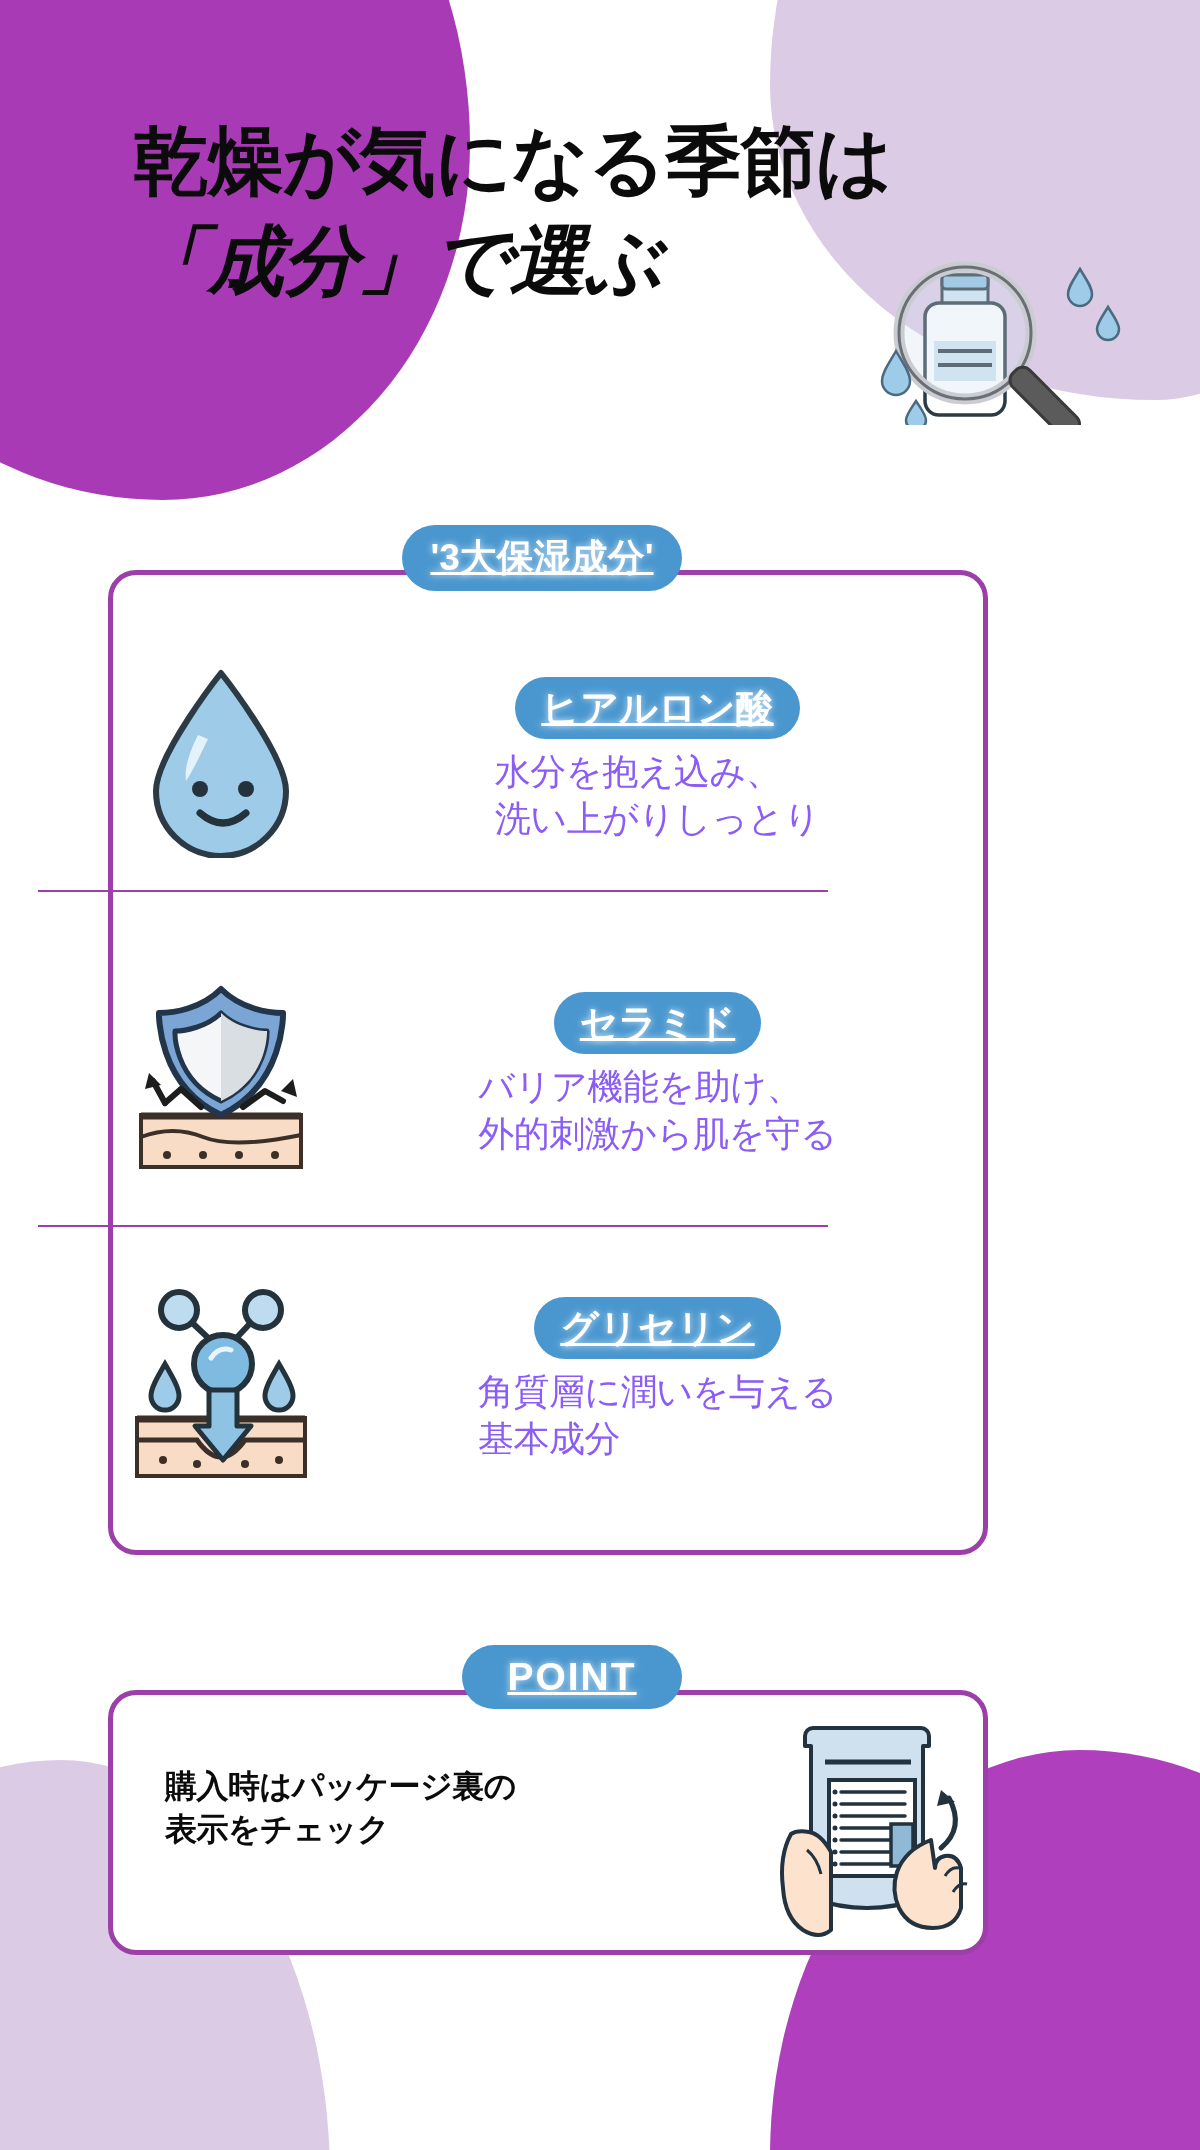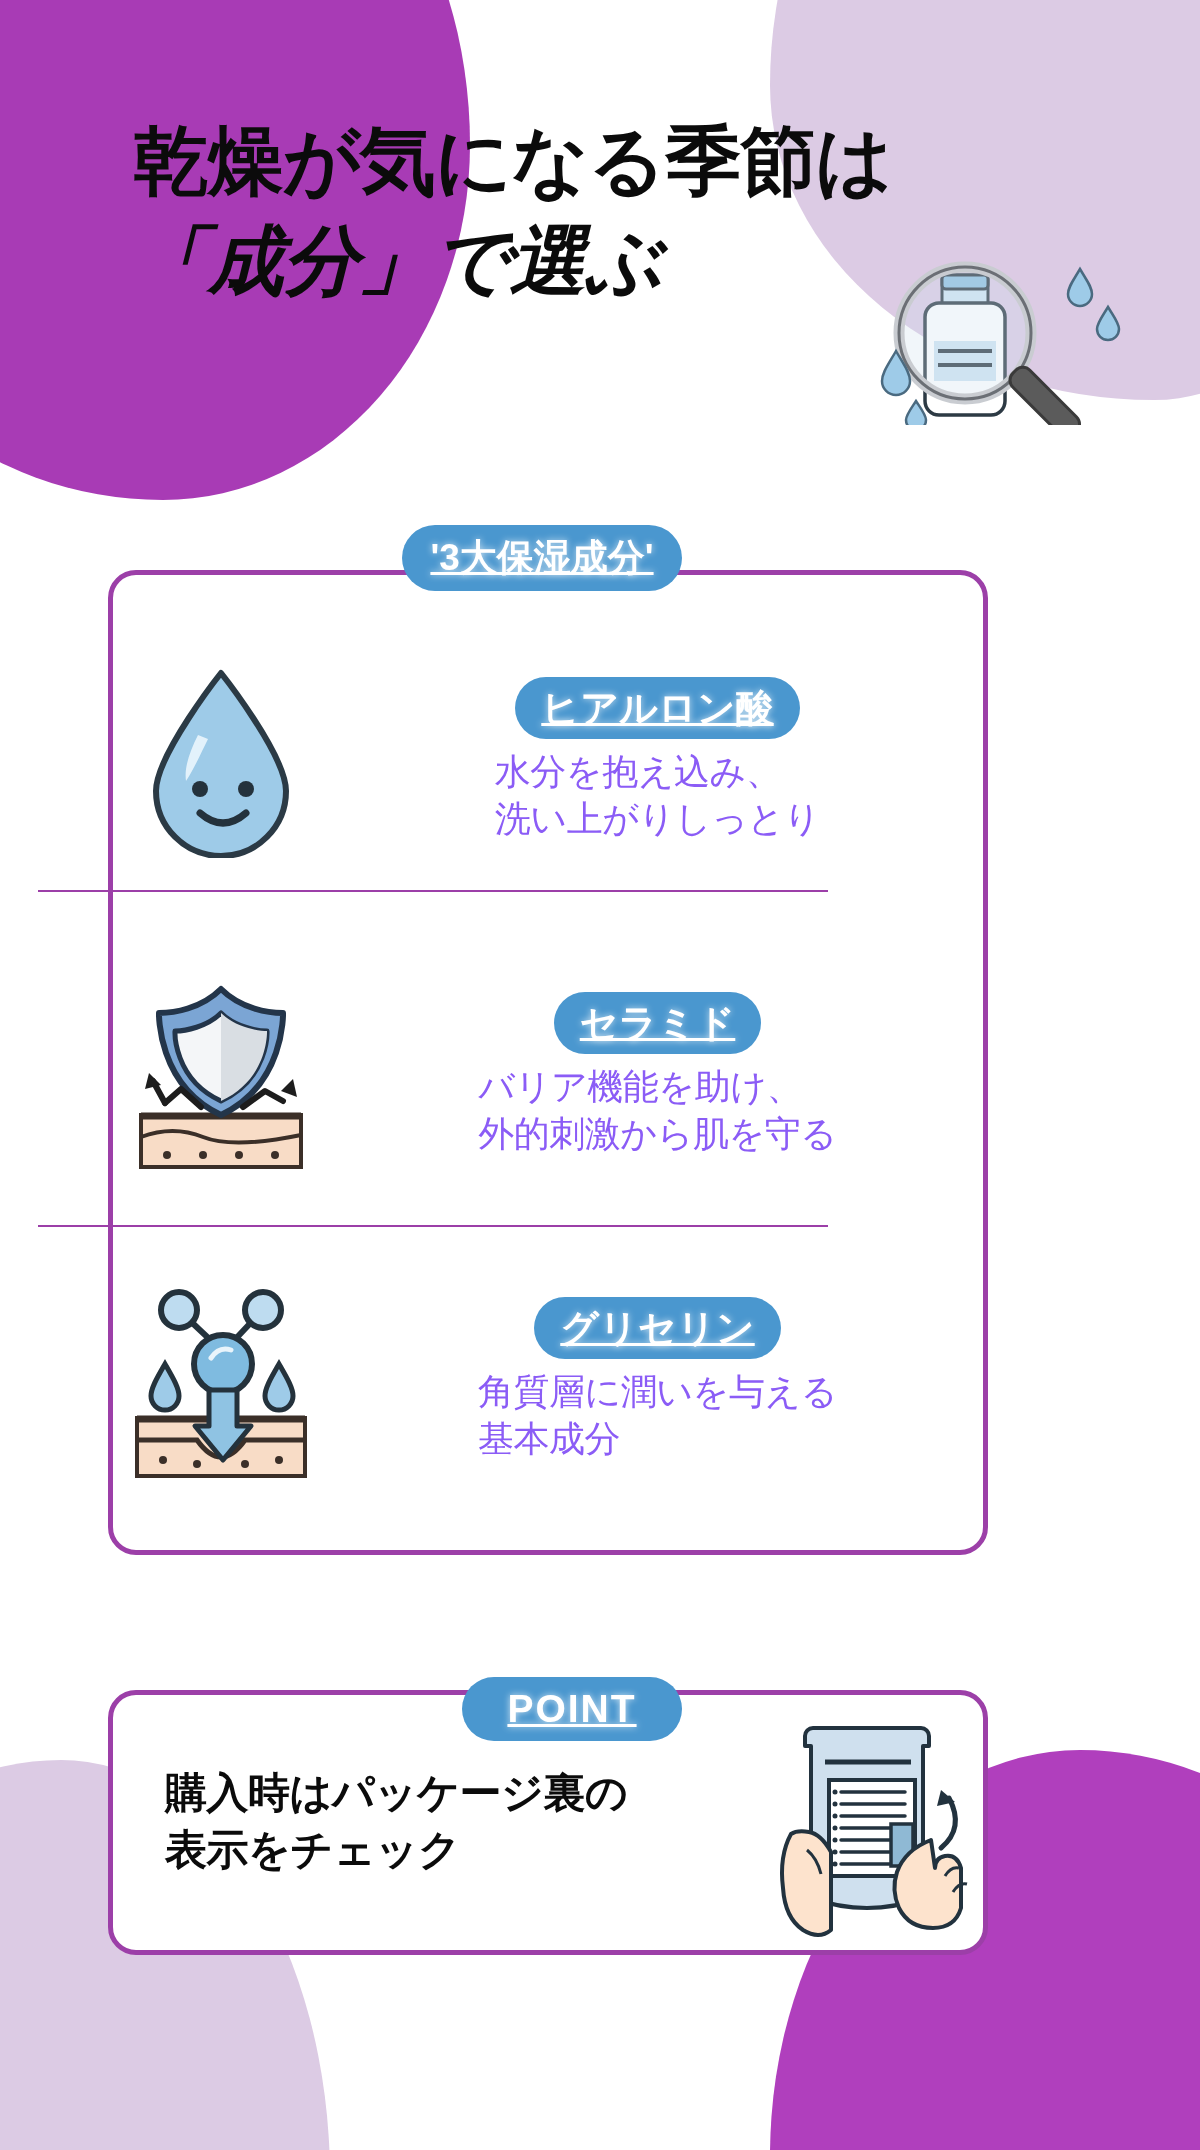--- a/index.html
+++ b/index.html
@@ -95,21 +95,20 @@
   .badge-section {
     left:402px; top:525px;
     width:280px; height:66px;
     font-size:37px;
   }
   .badge-point {
     left:462px; top:1645px;
     width:220px; height:64px;
     font-size:39px;
     letter-spacing:2px;
-    margin-top:32px;
   }
   .badge-item {
     height:62px;
     font-size:38px;
     padding:0 26px;
     position:relative;
     display:inline-flex;
     left:0; top:0;
   }
 
@@ -151,21 +150,21 @@
   }
   .div-0 { top:890px; }
   .div-1 { top:1225px; }
 
   
   .point-body {
     position:absolute; left:165px; top:1765px;
     width:560px;
   }
   .point-text {
-    font-size:42px; font-weight:bold; color:#0b0b0b;
+    font-size:32px; font-weight:bold; color:#0b0b0b;
     line-height:1.35; white-space:pre-line; letter-spacing:-.5px;
   }
   .point-icon {
     position:absolute; left:755px; top:1700px;
     width:240px; height:250px;
   }
 </style>
 </head>
 <body>
 

